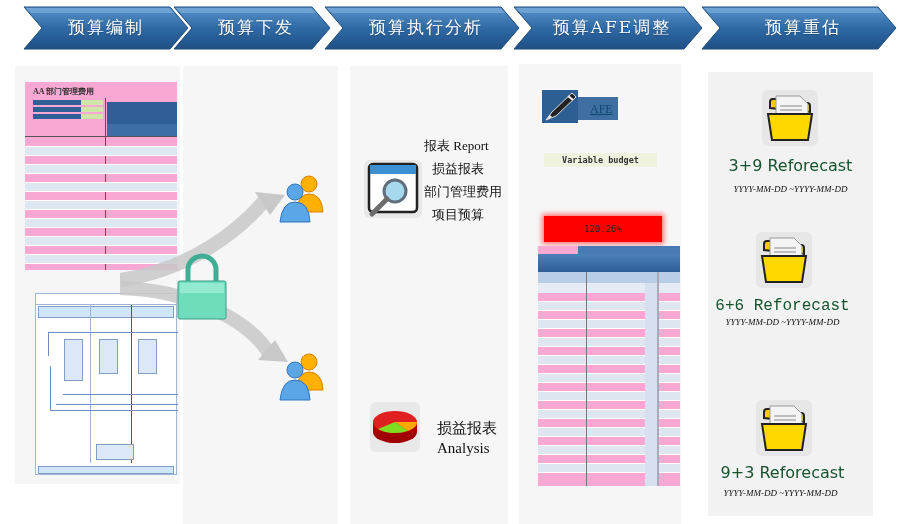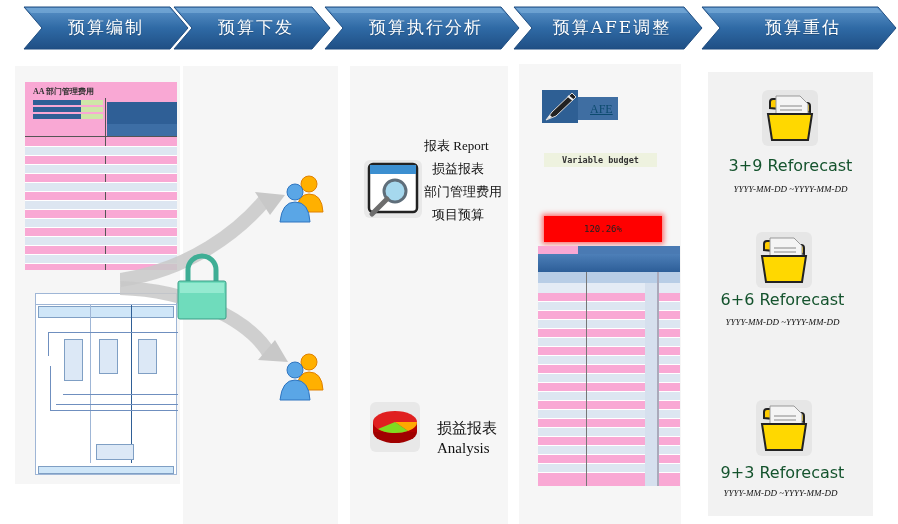--- a/index.html
+++ b/index.html
@@ -249,21 +249,21 @@
     <svg width="56" height="56" viewBox="0 0 56 56">
       <rect x="0" y="0" width="56" height="56" rx="6" fill="#e6e6e6"></rect>
       <path d="M8,18 L8,12 Q8,9 11,9 L20,9 L23,13 L45,13 Q48,13 48,16 L48,22 Z" fill="#ffcc00" stroke="#222" stroke-width="2"></path>
       <path d="M14,6 L38,6 L46,14 L46,40 L14,40 Z" fill="#f4f4f4" stroke="#999"></path>
       <line x1="18" y1="16" x2="40" y2="16" stroke="#888"></line>
         <line x1="18" y1="20" x2="40" y2="20" stroke="#888"></line>
         <line x1="18" y1="24" x2="40" y2="24" stroke="#888"></line>
       <path d="M6,24 L50,24 L46,50 L10,50 Z" fill="#ffd800" stroke="#222" stroke-width="2"></path>
     </svg>
   </div>
-  <div class="abs ref-title" style="left:-8px;top:70px;width:165px;">6+6 Reforecast</div>
+  <div class="abs ref-title" style="left:-8px;top:77px;width:165px;font-family:Liberation Mono, monospace;">6+6 Reforecast</div>
   <div class="abs ref-date" style="left:-8px;top:97px;width:165px;">YYYY-MM-DD ~YYYY-MM-DD</div>
 </div>
 
 <div class="abs" style="left:708px;top:392px;width:165px;height:120px;">
   <div class="abs" style="left:48px;top:8px;">
     <svg width="56" height="56" viewBox="0 0 56 56">
       <rect x="0" y="0" width="56" height="56" rx="6" fill="#e6e6e6"></rect>
       <path d="M8,18 L8,12 Q8,9 11,9 L20,9 L23,13 L45,13 Q48,13 48,16 L48,22 Z" fill="#ffcc00" stroke="#222" stroke-width="2"></path>
       <path d="M14,6 L38,6 L46,14 L46,40 L14,40 Z" fill="#f4f4f4" stroke="#999"></path>
       <line x1="18" y1="16" x2="40" y2="16" stroke="#888"></line>

